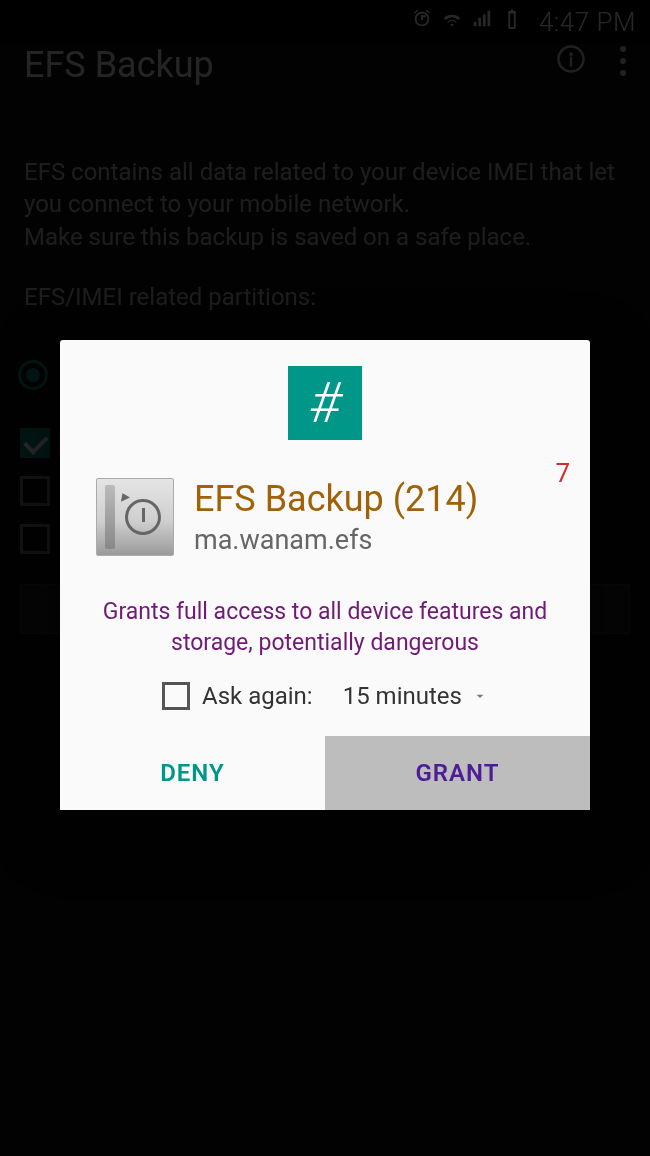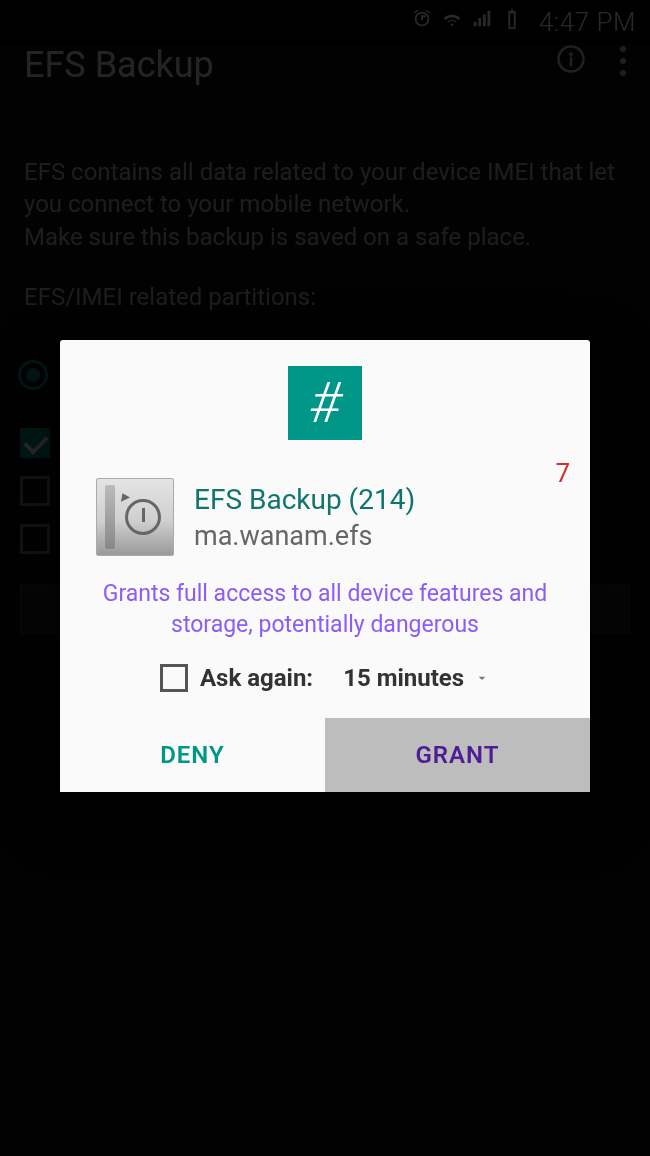--- a/index.html
+++ b/index.html
@@ -76,26 +76,26 @@
   }
   .app-icon .clock::after{
     content:""; position:absolute; left:14px; top:6px; width:3px; height:14px; background:#666;
     box-shadow: 0 0 0 #666;
   }
   .app-icon .arrow{
     position:absolute; left:22px; top:14px; width:0;height:0;
     border-left:5px solid transparent; border-right:5px solid transparent; border-bottom:7px solid #666;
     transform:rotate(-25deg);
   }
-  .dlg-app-name { font-size:28px; color:#0f766e; }
+  .dlg-app-name { font-size:36px; color:#a16207; }
   .dlg-app-pkg { font-size:27px; color:#666; margin-top:4px; }
 
-  .dlg-warn { padding:4px 30px 20px; text-align:center; font-size:23px; color:#8b5cf6; line-height:1.35; }
-
-  .dlg-ask-row { display:flex; align-items:center; justify-content:center; gap:12px; padding:4px 20px 26px; font-size:24px; color:#333;font-weight:bold; }
+  .dlg-warn { padding:4px 30px 20px; text-align:center; font-size:23px; color:#701a75; line-height:1.35;margin-top:18px; }
+
+  .dlg-ask-row { display:flex; align-items:center; justify-content:center; gap:12px; padding:4px 20px 26px; font-size:24px; color:#333; }
   .ask-check { width:28px; height:28px; border:3px solid #555; }
   .ask-drop { display:flex; align-items:center; gap:10px; margin-left:18px; }
   .ask-drop svg { width:16px; height:16px; fill:#777; }
 
   .dlg-buttons { display:flex; height:74px; }
   .dlg-btn { flex:1; display:flex; align-items:center; justify-content:center; font-size:24px; font-weight:600; letter-spacing:1px; cursor:pointer; }
   .dlg-btn.deny { color:#009688; background:#fafafa; }
   .dlg-btn.grant { color:#4c1d95; background:#bdbdbd; }
 </style>
 </head>

